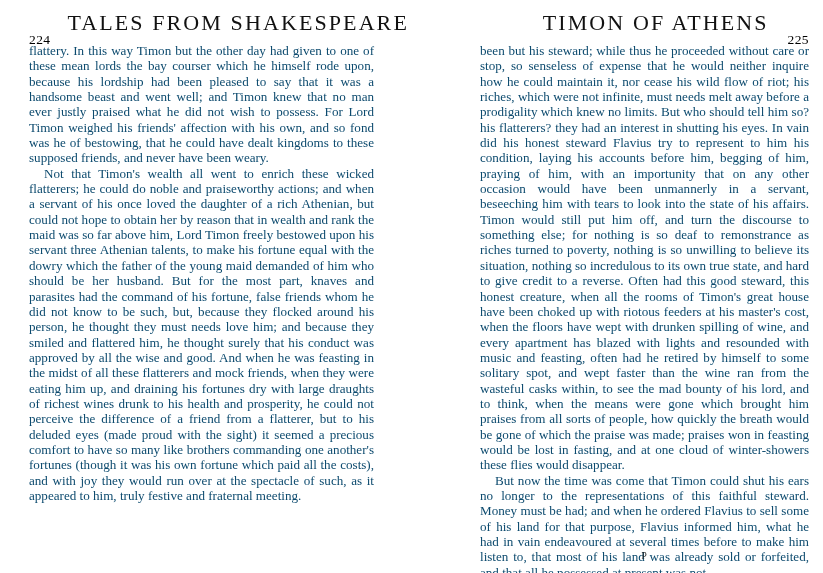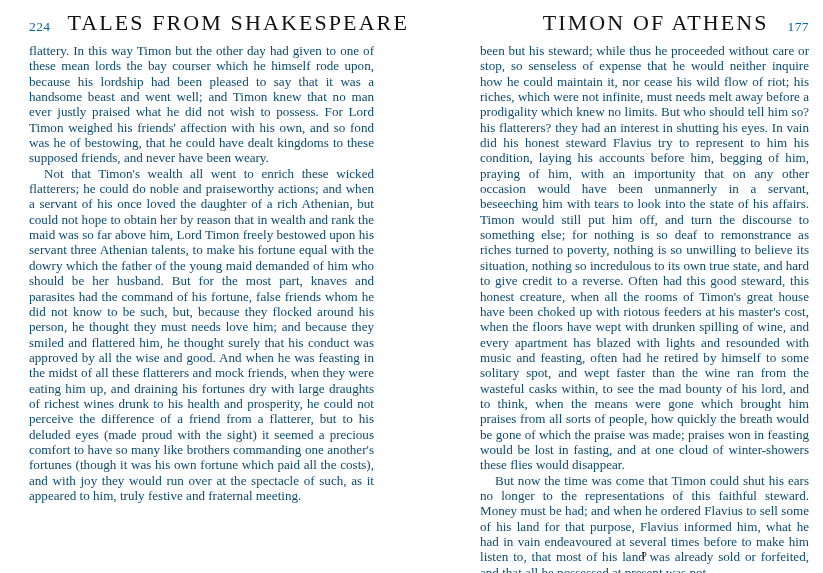--- a/index.html
+++ b/index.html
@@ -37,23 +37,23 @@
   }
   .running-head.recto {
     left: 480px;
     width: 329px;
     justify-content: flex-end;
   }
   .folio {
     font-size: 13.5px;
     letter-spacing: 0.4px;
     font-family: "Liberation Serif", "DejaVu Serif", serif;
-    color: #0369a1;
+    color: #000000;
     position: relative;
-    top: 1px;
+    top: 14px;
   }
   .head-title {
     font-size: 22px;
     letter-spacing: 2.1px;
     color: #111;
     white-space: nowrap;
   }
   .running-head.verso .folio { margin-right: 17px; }
   .running-head.recto .folio { margin-left: 19px; }
 
@@ -103,21 +103,21 @@
 
 <div class="spread">
 
   <div class="running-head verso">
     <span class="folio">224</span>
     <span class="head-title">TALES FROM SHAKESPEARE</span>
   </div>
 
   <div class="running-head recto">
     <span class="head-title">TIMON OF ATHENS</span>
-    <span class="folio">177</span>
+    <span class="folio">225</span>
   </div>
 
   <div class="page-col verso">
     <p class="cont">flattery. In this way Timon but the other day had given to one of these mean lords the bay courser which he himself rode upon, because his lordship had been pleased to say that it was a handsome beast and went well; and Timon knew that no man ever justly praised what he did not wish to possess. For Lord Timon weighed his friends' affection with his own, and so fond was he of bestowing, that he could have dealt kingdoms to these supposed friends, and never have been weary.</p>
     <p>Not that Timon's wealth all went to enrich these wicked flatterers; he could do noble and praiseworthy actions; and when a servant of his once loved the daughter of a rich Athenian, but could not hope to obtain her by reason that in wealth and rank the maid was so far above him, Lord Timon freely bestowed upon his servant three Athenian talents, to make his fortune equal with the dowry which the father of the young maid demanded of him who should be her husband. But for the most part, knaves and parasites had the command of his fortune, false friends whom he did not know to be such, but, because they flocked around his person, he thought they must needs love him; and because they smiled and flattered him, he thought surely that his conduct was approved by all the wise and good. And when he was feasting in the midst of all these flatterers and mock friends, when they were eating him up, and draining his fortunes dry with large draughts of richest wines drunk to his health and prosperity, he could not perceive the difference of a friend from a flatterer, but to his deluded eyes (made proud with the sight) it seemed a precious comfort to have so many like brothers commanding one another's fortunes (though it was his own fortune which paid all the costs), and with joy they would run over at the spectacle of such, as it appeared to him, truly festive and fraternal meeting.</p>
   </div>
 
   <div class="page-col recto">
     <p class="cont">been but his steward; while thus he proceeded without care or stop, so senseless of expense that he would neither inquire how he could maintain it, nor cease his wild flow of riot; his riches, which were not infinite, must needs melt away before a prodigality which knew no limits. But who should tell him so? his flatterers? they had an interest in shutting his eyes. In vain did his honest steward Flavius try to represent to him his condition, laying his accounts before him, begging of him, praying of him, with an importunity that on any other occasion would have been unmannerly in a servant, beseeching him with tears to look into the state of his affairs. Timon would still put him off, and turn the discourse to something else; for nothing is so deaf to remonstrance as riches turned to poverty, nothing is so unwilling to believe its situation, nothing so incredulous to its own true state, and hard to give credit to a reverse. Often had this good steward, this honest creature, when all the rooms of Timon's great house have been choked up with riotous feeders at his master's cost, when the floors have wept with drunken spilling of wine, and every apartment has blazed with lights and resounded with music and feasting, often had he retired by himself to some solitary spot, and wept faster than the wine ran from the wasteful casks within, to see the mad bounty of his lord, and to think, when the means were gone which brought him praises from all sorts of people, how quickly the breath would be gone of which the praise was made; praises won in feasting would be lost in fasting, and at one cloud of winter-showers these flies would disappear.</p>
     <p>But now the time was come that Timon could shut his ears no longer to the representations of this faithful steward. Money must be had; and when he ordered Flavius to sell some of his land for that purpose, Flavius informed him, what he had in vain endeavoured at several times before to make him listen to, that most of his land was already sold or forfeited, and that all he possessed at present was not</p>

